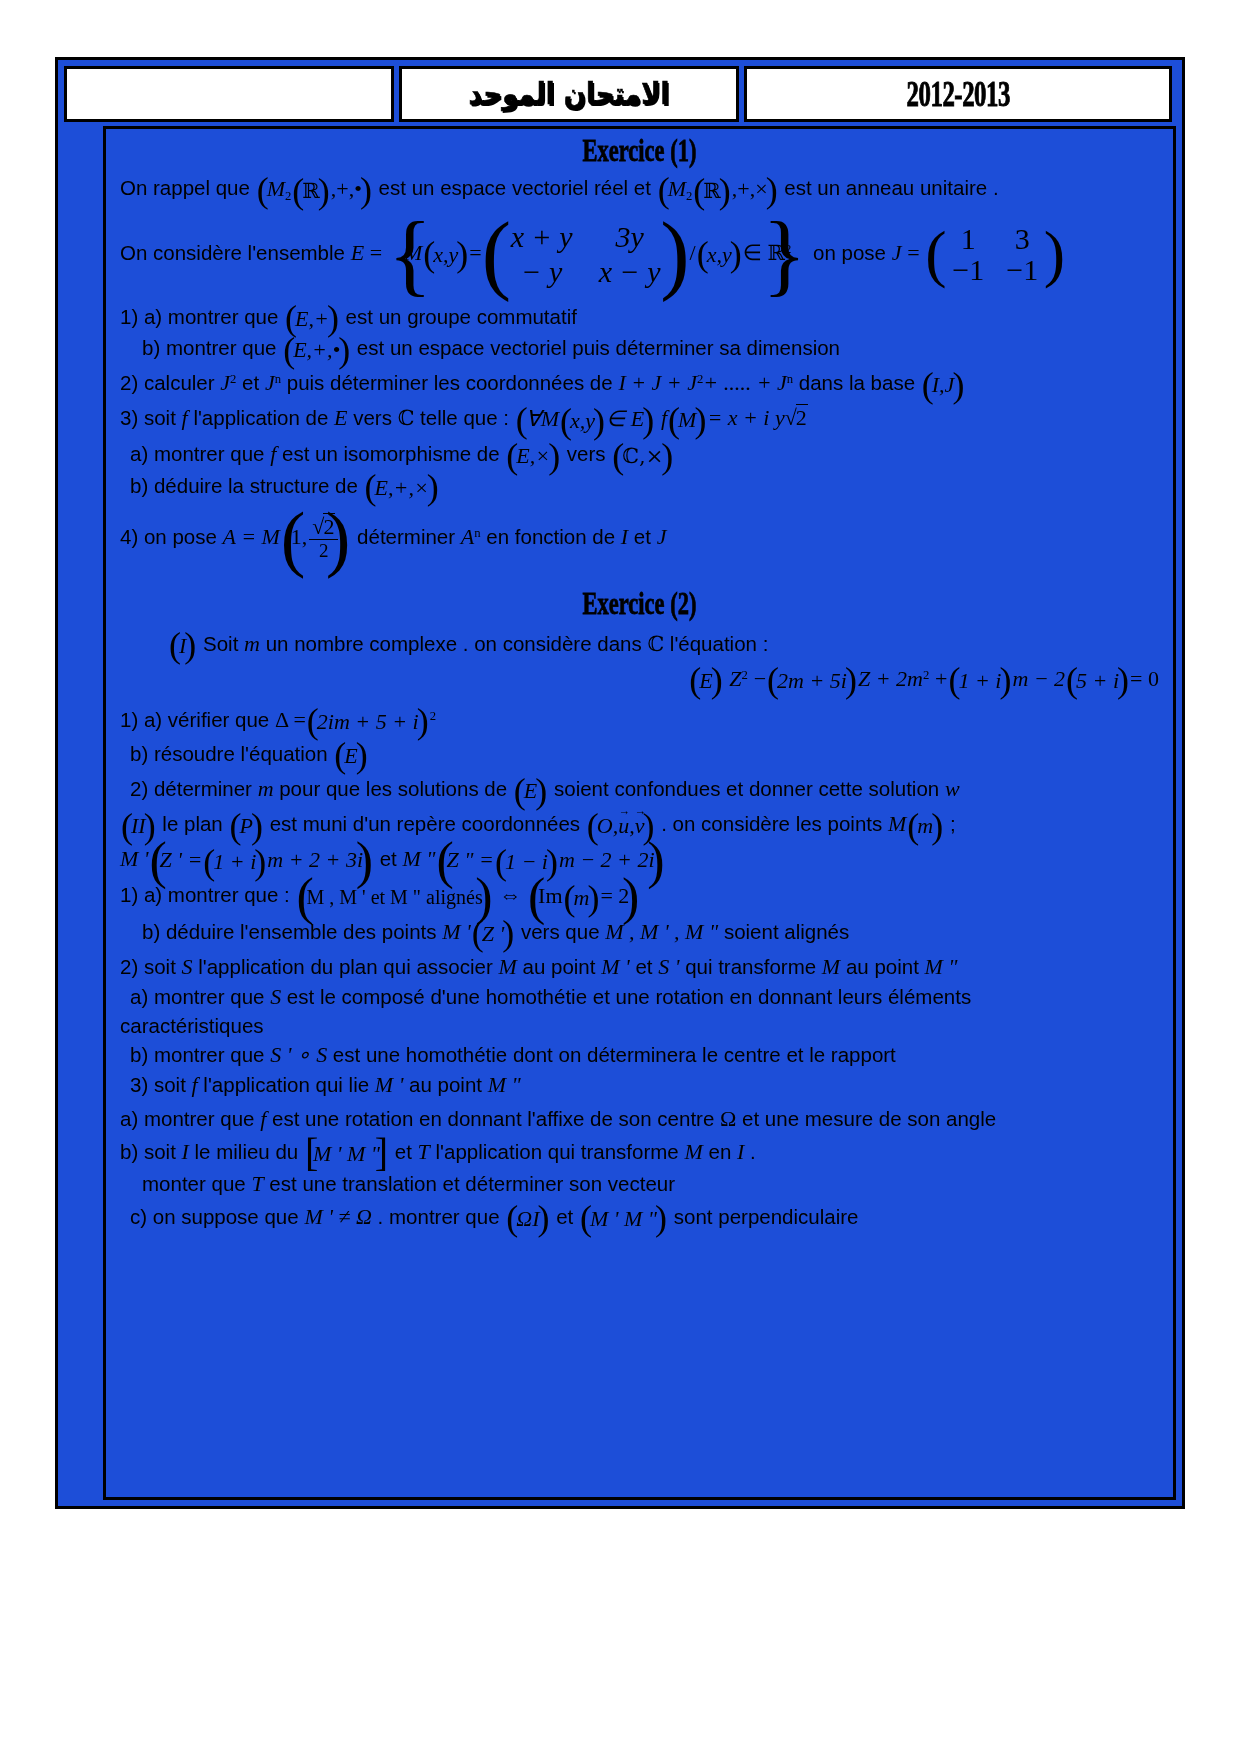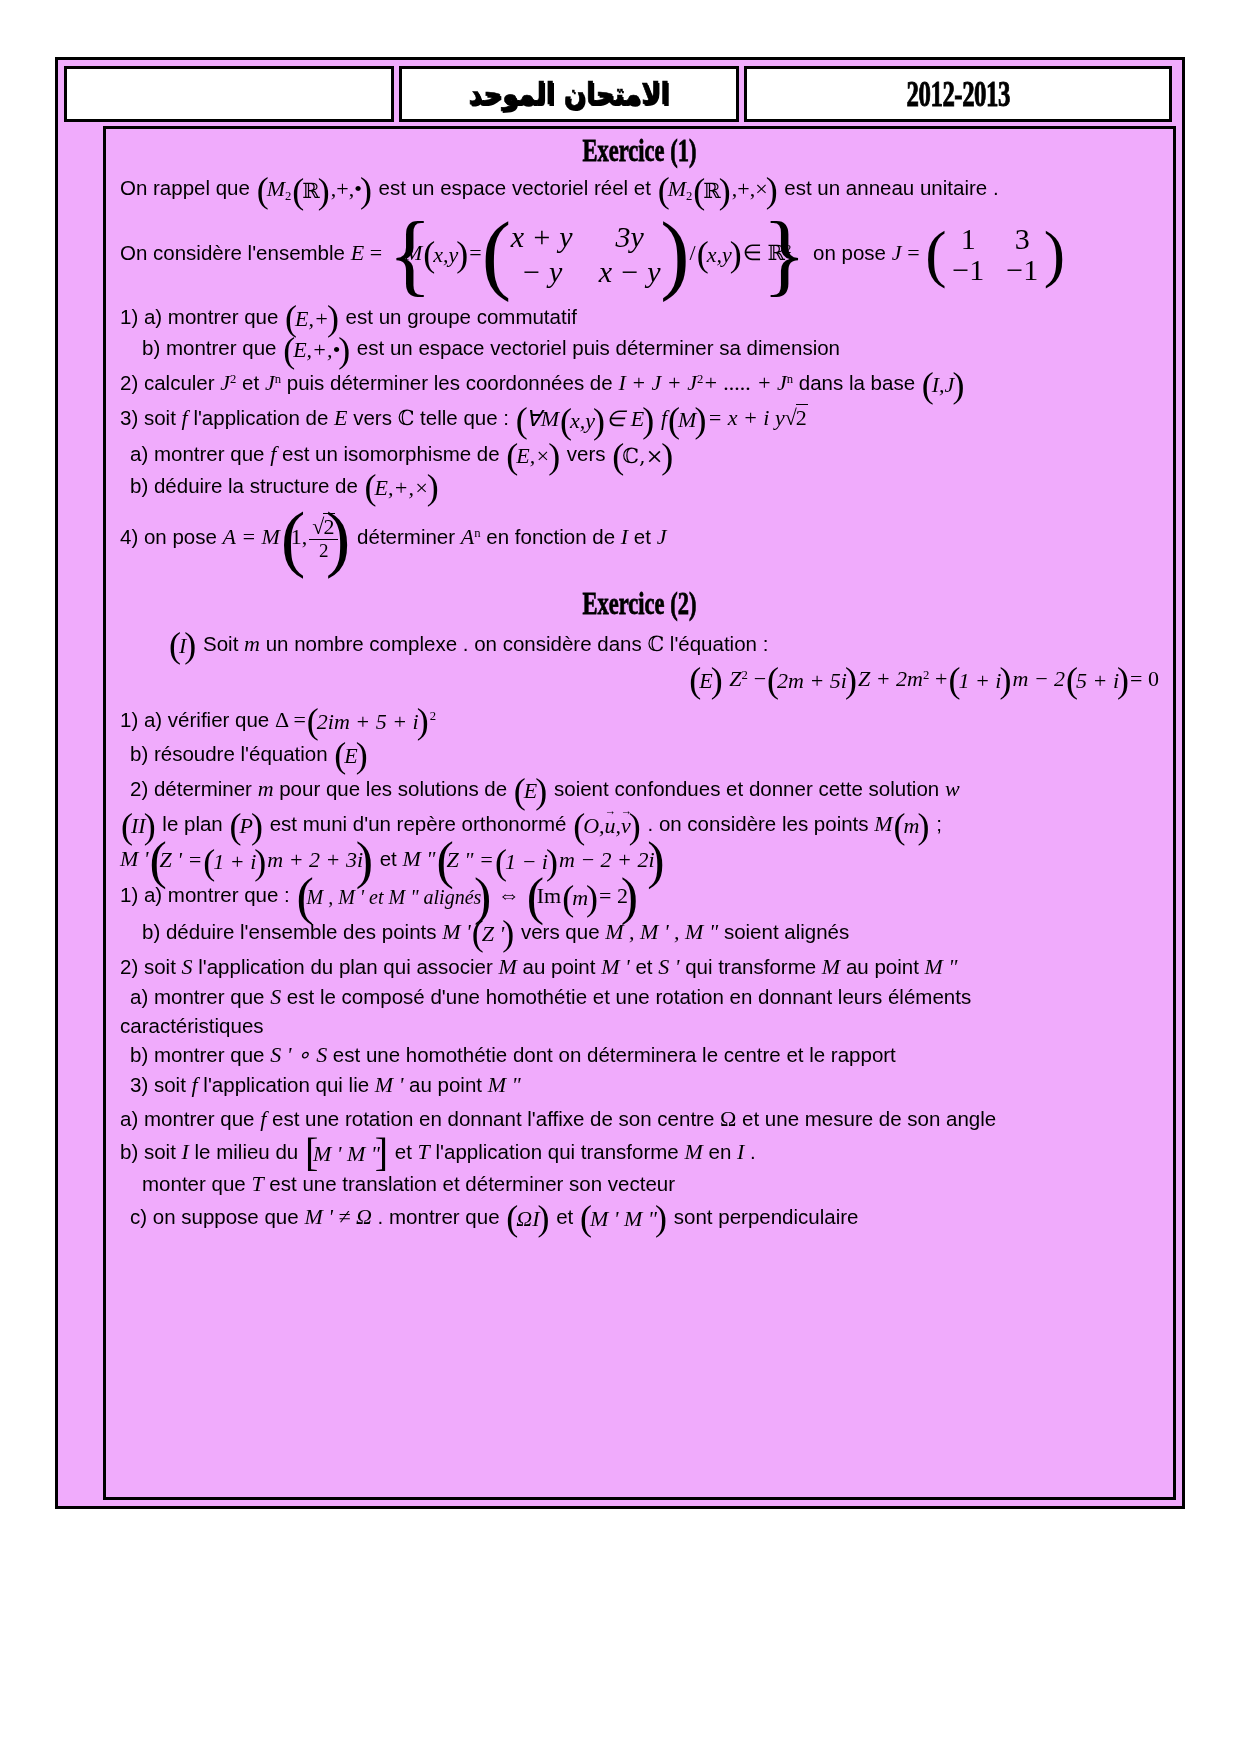--- a/index.html
+++ b/index.html
@@ -15,21 +15,21 @@
     position: relative;
   }
   .page {
     position: absolute;
     left: 55px;
     top: 57px;
     width: 1130px;
     height: 1452px;
     border: 3px solid #000;
     box-sizing: border-box;
-    background: #f0abfc;
+    background: #1d4ed8;
   }
   
   .header-table {
     position: absolute;
     left: 6px;
     top: 6px;
     right: 6px;
     height: 56px;
     display: flex;
     box-sizing: border-box;
@@ -250,21 +250,20 @@
     content: "→";
     position: absolute;
     left: 50%;
     transform: translateX(-50%) scaleX(0.85);
     top: -0.78em;
     font-size: 0.6em;
     font-style: normal;
   }
   .ital-word {
     font-family: "Liberation Serif", serif;
-    font-style: italic;
     font-size: 20px;
   }
 </style>
 </head>
 <body>
 
 <div class="page">
 
   <div class="header-table">
     <div class="hcell left">
@@ -421,21 +420,21 @@
       <span>pour que les solutions de</span>
       <span class="par p1"><span class="m">E</span></span>
       <span>soient confondues et donner cette solution</span>
       <span class="m">w</span>
     </div>
 
     <div class="line gap-top-s">
       <span class="par p1"><span class="m">II</span></span>
       <span>le plan</span>
       <span class="par p1"><span class="m">P</span></span>
-      <span>est muni d'un repère orthonormé</span>
+      <span>est muni d'un repère coordonnées</span>
       <span class="par p1"><span class="m">O,</span><span class="m vec">u</span><span class="m">,</span><span class="m vec">v</span></span>
       <span>. on considère les points</span>
       <span class="m">M</span><span class="par p1"><span class="m">m</span></span>
       <span>;</span>
     </div>
 
     <div class="line gap-top-s">
       <span class="m">M '</span><span class="par p2"><span class="m">Z ' =</span><span class="par p1"><span class="m">1 + i</span></span><span class="m">m + 2 + 3i</span></span>
       <span>et</span>
       <span class="m">M "</span><span class="par p2"><span class="m">Z " =</span><span class="par p1"><span class="m">1 − i</span></span><span class="m">m − 2 + 2i</span></span>

